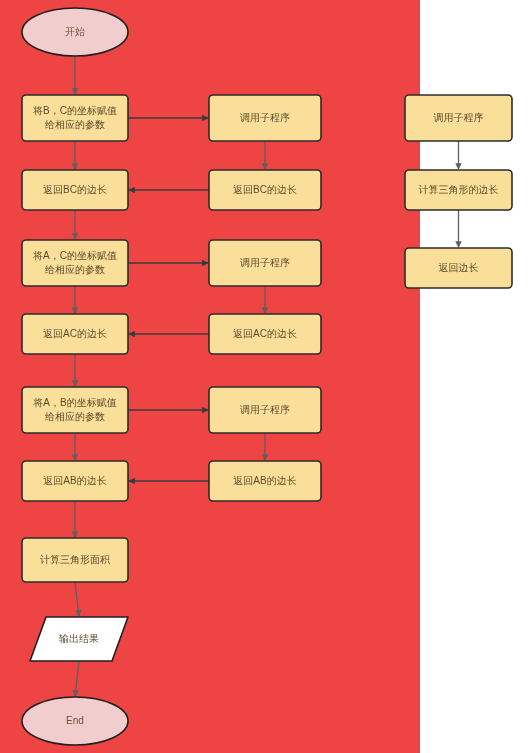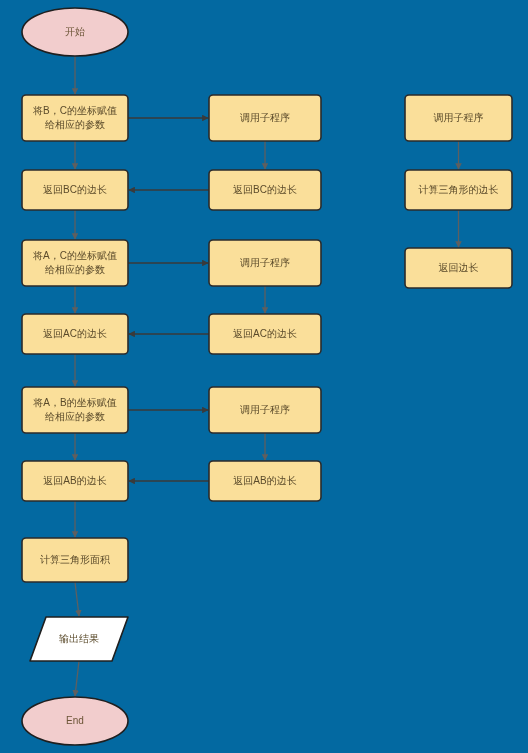--- a/index.html
+++ b/index.html
@@ -8,23 +8,23 @@
     background: #ffffff;
   }
   body {
     width: 528px;
     height: 753px;
     font-family: "Liberation Sans", sans-serif;
     overflow: hidden;
   }
   #flowchart-root {
     position: relative;
-    width: 528px;
+    width: 420px;
     height: 753px;
-    background: #0369a1;
+    background: #ef4444;
   }
   svg.chart-canvas {
     display: block;
     width: 528px;
     height: 753px;
   }
   .node-shape {
     stroke-width: 1.6;
   }
   .node-label {

